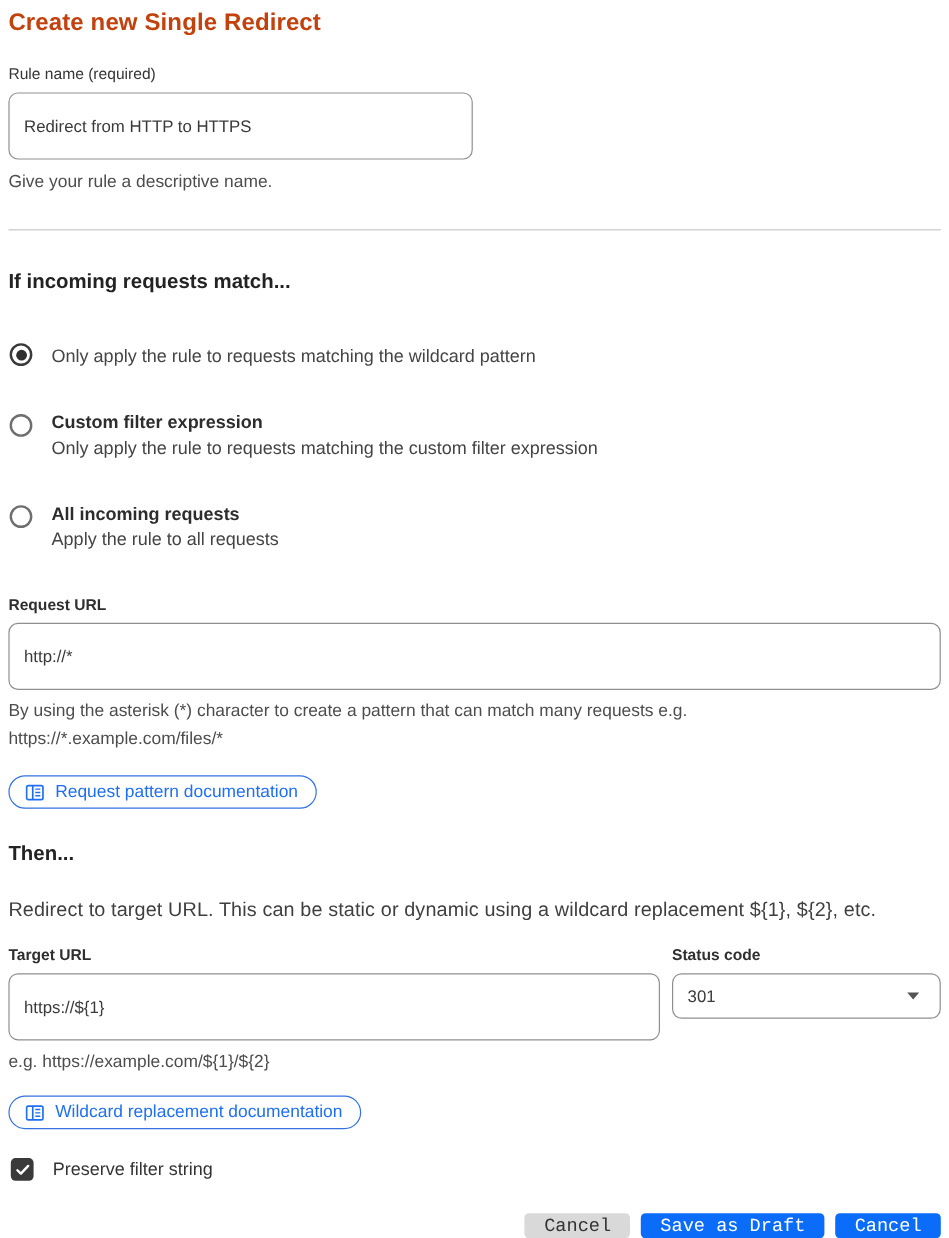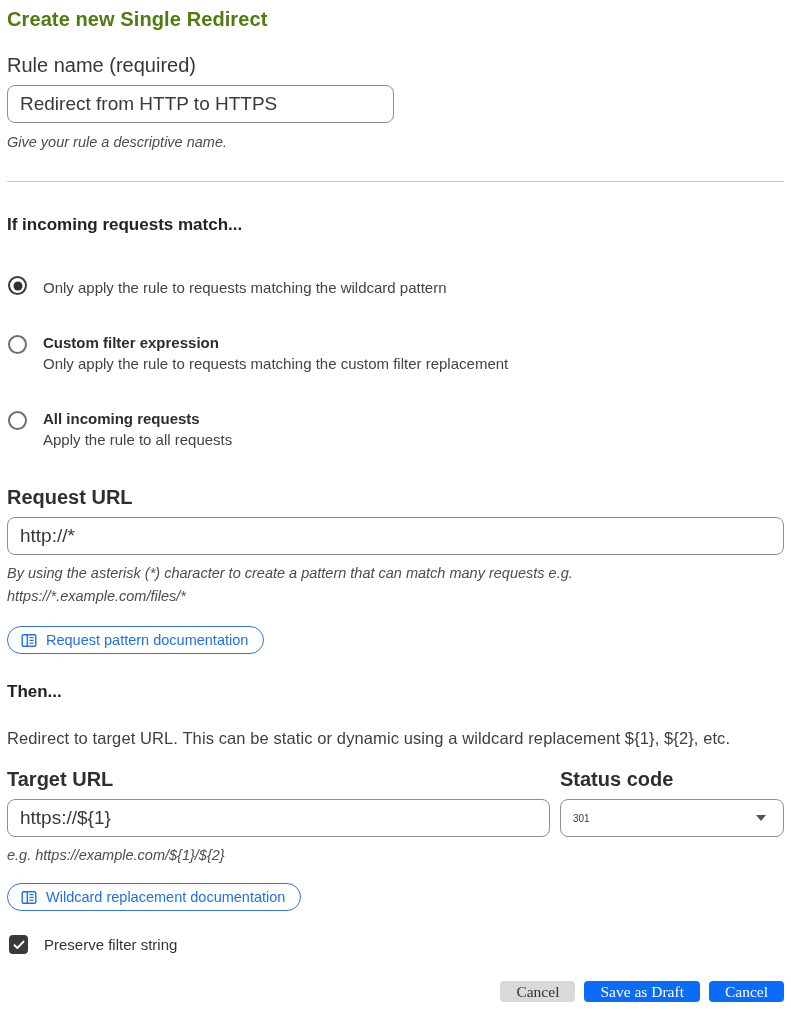--- a/index.html
+++ b/index.html
@@ -7,51 +7,50 @@
   body {
     font-family: "Liberation Sans", sans-serif;
     background: #ffffff;
     color: #303030;
     padding: 0 7px;
     overflow: hidden;
   }
   .page-title {
     font-size: 20px;
     font-weight: 700;
-    color: #4d7c0f;
+    color: #c2410c;
     margin-top: 8px;
     letter-spacing: 0.1px;
   }
   .field-label {
-    font-size: 20px;
+    font-size: 13px;
     color: #363636;
     margin-top: 23px;
   }
   .field-label.bold { font-weight: 700; color: #2f2f2f; }
   .text-input {
     display: block;
     margin-top: 8px;
-    height: 38px;
+    height: 56px;
     border: 1px solid #8f8f8f;
     border-radius: 8px;
     padding: 0 12px;
-    font-size: 19px;
+    font-size: 14px;
     color: #3a3a3a;
     font-family: "Liberation Sans", sans-serif;
     background: #fff;
     outline: none;
   }
   .w-narrow { width: 387px; }
   .w-full { width: 100%; }
   .help-text {
     font-size: 14.5px;
     color: #4d4d4d;
     margin-top: 8px;
     line-height: 23px;
-    font-style: italic;
   }
   .divider {
     border: none;
     border-top: 1px solid #c7c7c7;
     margin-top: 27px;
   }
   .section-heading {
     font-size: 17px;
     font-weight: 700;
     color: #232323;
@@ -115,21 +114,21 @@
   }
   .col-left { width: 543px; }
   .col-right { width: 224px; }
   .two-col .field-label { margin-top: 0; }
   .select-box {
     margin-top: 8px;
     height: 38px;
     border: 1px solid #8f8f8f;
     border-radius: 8px;
     padding: 0 12px;
-    font-size: 10px;
+    font-size: 14px;
     color: #3a3a3a;
     background: #fff;
     display: flex;
     align-items: center;
     justify-content: space-between;
     cursor: pointer;
   }
   .caret-down {
     width: 0; height: 0;
     border-left: 5px solid transparent;
@@ -160,21 +159,21 @@
     gap: 9px;
     margin-top: 27px;
   }
   .btn {
     height: 21px;
     padding: 0 16px;
     border: none;
     border-radius: 4px;
     font-size: 15.5px;
     cursor: pointer;
-    font-family: Liberation Serif, serif;
+    font-family: Liberation Mono, monospace;
   }
   .btn-gray { background: #d9d9d9; color: #333333; }
   .btn-blue { background: #0b6cfa; color: #ffffff; }
 </style>
 </head>
 <body>
 
 
 
 <h1 class="page-title">Create new Single Redirect</h1>
@@ -193,21 +192,21 @@
     <span class="radio-circle"></span>
     <div>
       <div class="radio-desc">Only apply the rule to requests matching the wildcard pattern</div>
     </div>
   </div>
 
   <div class="radio-option">
     <span class="radio-circle"></span>
     <div>
       <div class="radio-label">Custom filter expression</div>
-      <div class="radio-desc">Only apply the rule to requests matching the custom filter replacement</div>
+      <div class="radio-desc">Only apply the rule to requests matching the custom filter expression</div>
     </div>
   </div>
 
   <div class="radio-option">
     <span class="radio-circle"></span>
     <div>
       <div class="radio-label">All incoming requests</div>
       <div class="radio-desc">Apply the rule to all requests</div>
     </div>
   </div>

